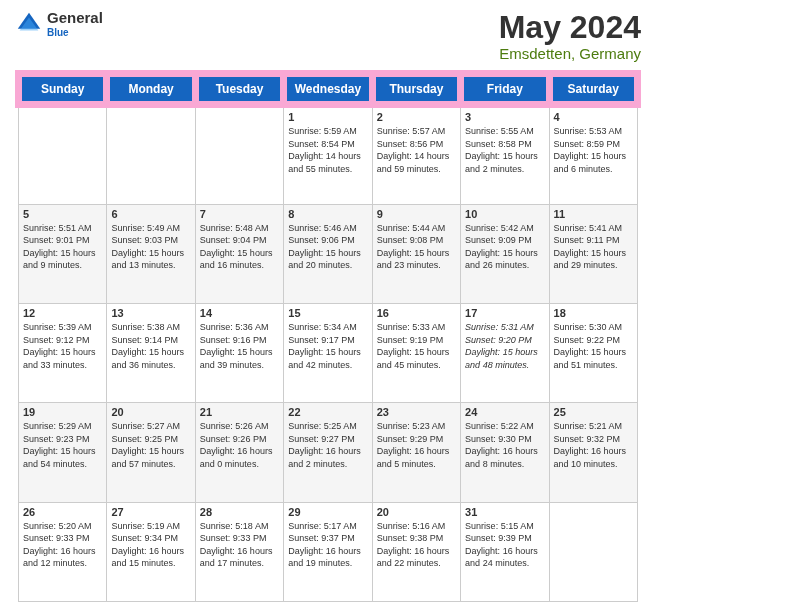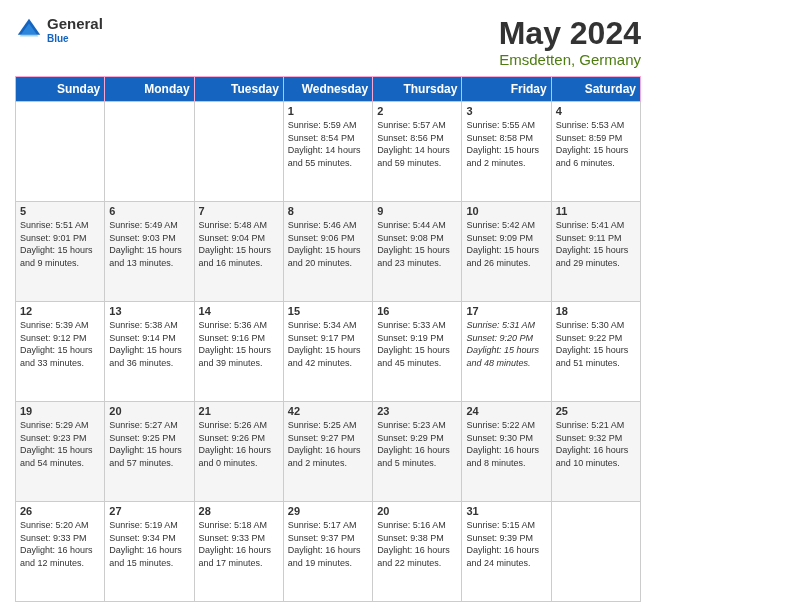--- a/index.html
+++ b/index.html
@@ -9,21 +9,21 @@
       width: 792px;
       height: 612px;
       overflow: hidden;
     }
     .page {
       width: 656px;
       height: 612px;
       background: #fff;
       display: flex;
       flex-direction: column;
-      padding: 16px 15px 10px 15px;
+      padding: 10px 15px 10px 15px;
     }
     .header {
       display: flex;
       justify-content: space-between;
       align-items: flex-start;
       margin-bottom: 8px;
     }
     .logo {
       display: flex;
       align-items: center;
@@ -65,22 +65,22 @@
       width: 100%;
       border-collapse: collapse;
       flex: 1;
     }
     .calendar-table thead tr th {
       background: #1565c0;
       color: #fff;
       font-size: 12px;
       font-weight: bold;
       padding: 5px 4px;
-      text-align: right;
-      border: 1px solid #f9a8d4;
+      text-align: center;
+      border: 7px solid #f9a8d4;
     }
     .calendar-table tbody tr td {
       border: 1px solid #ccc;
       vertical-align: top;
       padding: 3px 4px;
       width: calc(100% / 7);
       font-size: 9.5px;
       color: #333;
       background: #fff;
       height: 85px;
@@ -288,21 +288,21 @@
 and 57 minutes.</div>
           </td>
           <td>
             <span class="day-number">21</span>
             <div class="day-info" style="white-space: pre-line;">Sunrise: 5:26 AM
 Sunset: 9:26 PM
 Daylight: 16 hours
 and 0 minutes.</div>
           </td>
           <td>
-            <span class="day-number">42</span>
+            <span class="day-number">22</span>
             <div class="day-info" style="white-space: pre-line;">Sunrise: 5:25 AM
 Sunset: 9:27 PM
 Daylight: 16 hours
 and 2 minutes.</div>
           </td>
           <td>
             <span class="day-number">23</span>
             <div class="day-info" style="white-space: pre-line;">Sunrise: 5:23 AM
 Sunset: 9:29 PM
 Daylight: 16 hours

